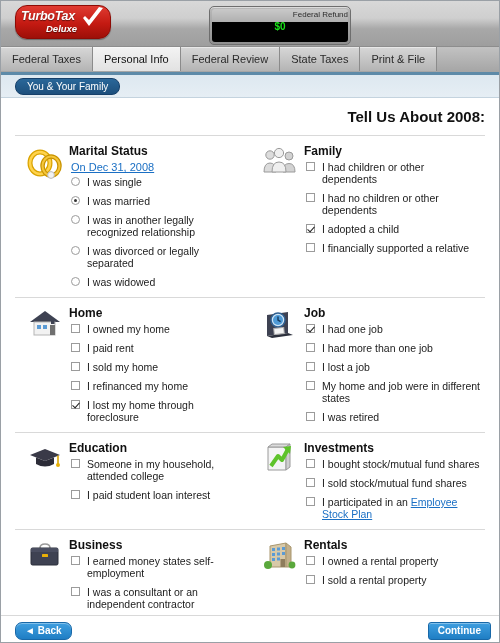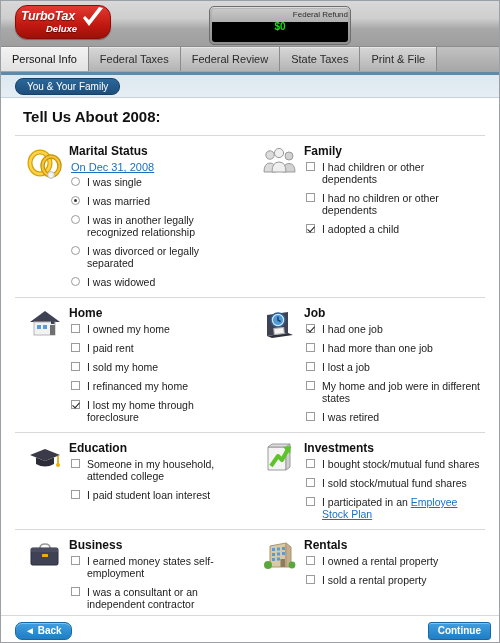--- a/index.html
+++ b/index.html
@@ -79,21 +79,21 @@
   .crumb{
     position:absolute;left:14px;top:3px;
     height:15px;line-height:15px;padding:0 11px;
     background:linear-gradient(to bottom,#2a6799,#1d4f7c);
     color:#fff;font-size:10px;border-radius:8px;
     border:1px solid #16406a;
   }
 
   
   .content{position:relative;padding:0 14px;background:#fff;}
-  .page-title{font-size:15px;font-weight:bold;color:#111;margin:10px 0 10px 8px;}
+  .page-title{font-size:15px;font-weight:bold;color:#111;margin:10px 0 10px 20px;text-align:right;}
 
   .rows{border-top:1px solid #d9d9d9;}
   .row{display:flex;border-bottom:1px solid #d9d9d9;}
   .row:last-child{border-bottom:none;}
   .cell{width:50%;box-sizing:border-box;padding:8px 4px 8px 12px;display:flex;}
   .icon-wrap{width:40px;flex:0 0 40px;padding-top:2px;}
   .body{flex:1;padding-left:2px;}
   .sec-title{font-size:12px;font-weight:bold;color:#111;margin:0 0 3px 0;}
   .sec-link{display:block;font-size:11px;color:#1a6fc4;text-decoration:underline;margin:0 0 3px 2px;}
 
@@ -142,22 +142,22 @@
 
     <div class="refund">
       <div class="refund-inner">
         <div class="refund-label">Federal Refund</div>
         <div class="refund-amount">$0</div>
       </div>
     </div>
   </div>
 
   <div class="tabbar">
+    <div class="tab">Federal Taxes</div>
     <div class="tab active">Personal Info</div>
-    <div class="tab">Federal Taxes</div>
     <div class="tab">Federal Review</div>
     <div class="tab">State Taxes</div>
     <div class="tab">Print &amp; File</div>
   </div>
 
   <div class="subnav">
     <div class="crumb">You &amp; Your Family</div>
   </div>
 
   <div class="content">
@@ -219,20 +219,24 @@
               <span class="ctl"><span class="cb"></span></span>
               <span class="txt">I had children or other dependents</span>
             </div>
             <div class="opt">
               <span class="ctl"><span class="cb"></span></span>
               <span class="txt">I had no children or other dependents</span>
             </div>
             <div class="opt">
               <span class="ctl"><span class="cb on"></span></span>
               <span class="txt">I adopted a child</span>
+            </div>
+            <div class="opt">
+              <span class="ctl"><span class="cb"></span></span>
+              <span class="txt">I financially supported a relative</span>
             </div>
           </div>
         </div>
       </div>
 
       <div class="row">
         <div class="cell">
           <div class="icon-wrap">
             <svg width="36" height="32" viewBox="0 0 36 32">
               <path d="M3 14 L18 3 L33 14 Z" fill="#3e4252"></path>

